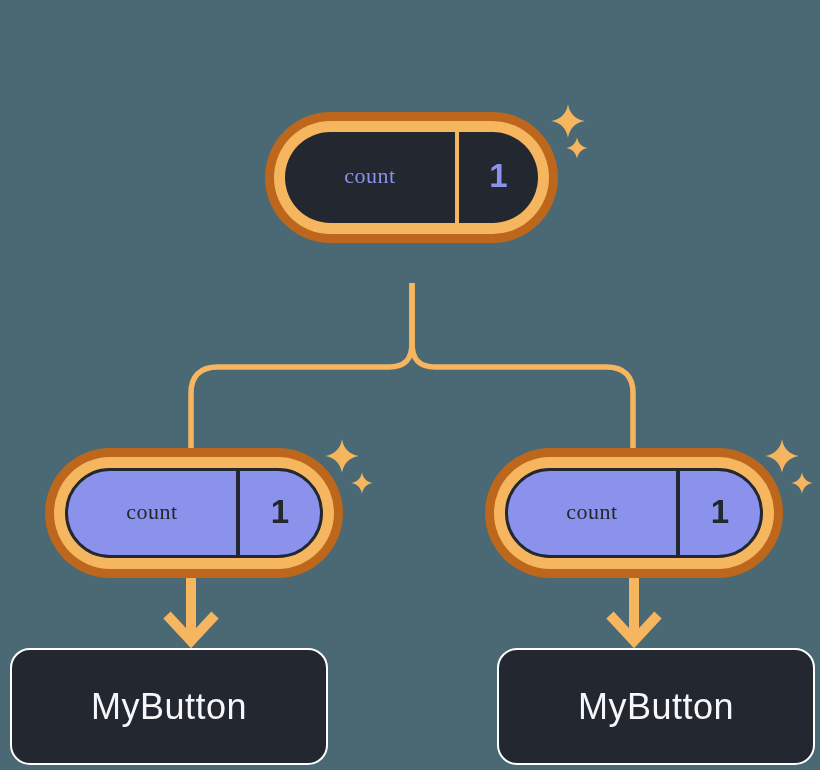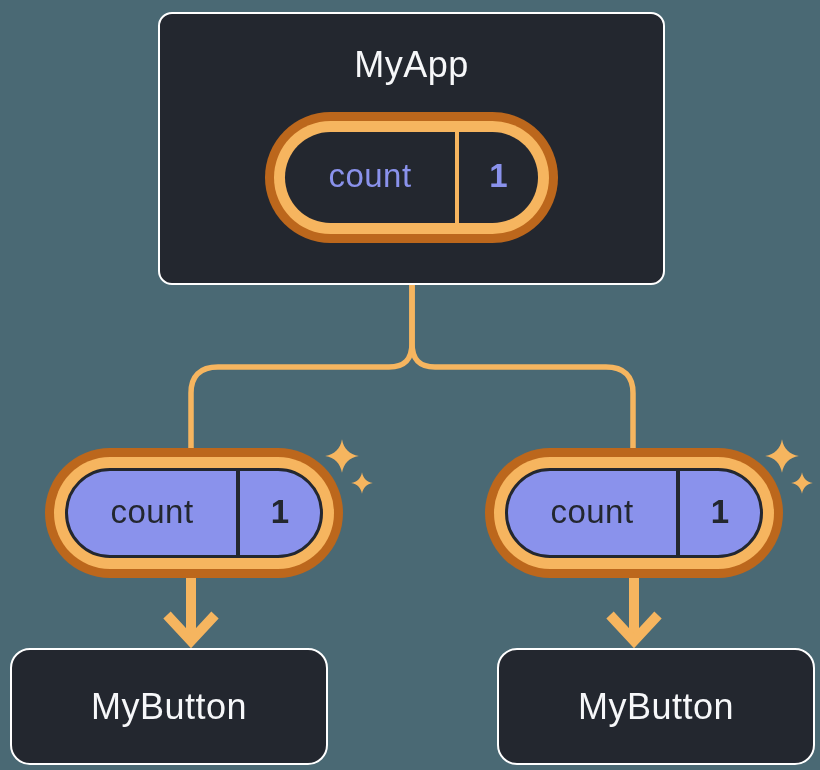--- a/index.html
+++ b/index.html
@@ -107,23 +107,24 @@
   .pill-core.core-dark { background: var(--node-fill); }
   .pill-core.core-purple {
     background: var(--state-fill);
     border: 3.5px solid var(--state-text-dark);
   }
   .state-key {
     flex: 1;
     display: flex;
     align-items: center;
     justify-content: center;
-    font-size: 33px;
+    font-size: 22px;
     letter-spacing: 0.5px;
     padding-bottom: 3px;
+    font-family: Liberation Serif, serif;
   }
   .state-value {
     display: flex;
     align-items: center;
     justify-content: center;
     font-size: 33px;
     font-weight: 700;
     padding-bottom: 3px;
   }
   .core-dark .state-key,
@@ -165,23 +166,20 @@
     </g>
 
     <g transform="translate(765.2,439.2) scale(1.4)">
       <path class="sparkle" d="M12 0C13.2 6.8 17.2 10.8 24 12C17.2 13.2 13.2 17.2 12 24C10.8 17.2 6.8 13.2 0 12C6.8 10.8 10.8 6.8 12 0Z"></path>
     </g>
     <g transform="translate(791.2,472.2) scale(0.9)">
       <path class="sparkle" d="M12 0C13.2 6.8 17.2 10.8 24 12C17.2 13.2 13.2 17.2 12 24C10.8 17.2 6.8 13.2 0 12C6.8 10.8 10.8 6.8 12 0Z"></path>
     </g>
   </svg>
 
-  <div class="node node-app">
-    <span class="node-title">MyApp</span>
-  </div>
 
   <div class="pill pill-top">
     <div class="pill-mid">
       <div class="pill-core core-dark">
         <span class="state-key">count</span>
         <span class="state-value">1</span>
       </div>
     </div>
   </div>
 

